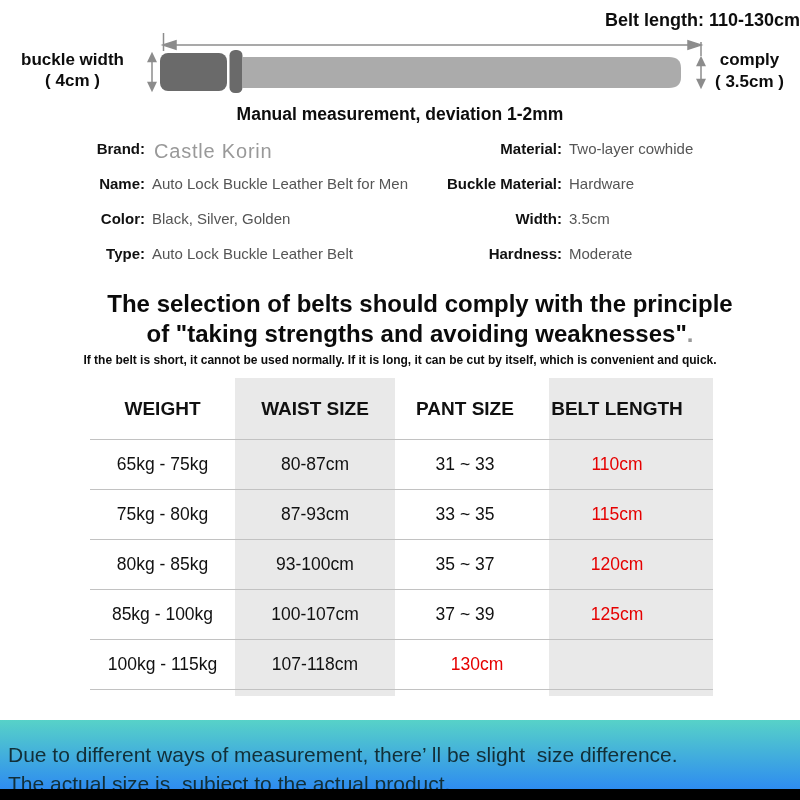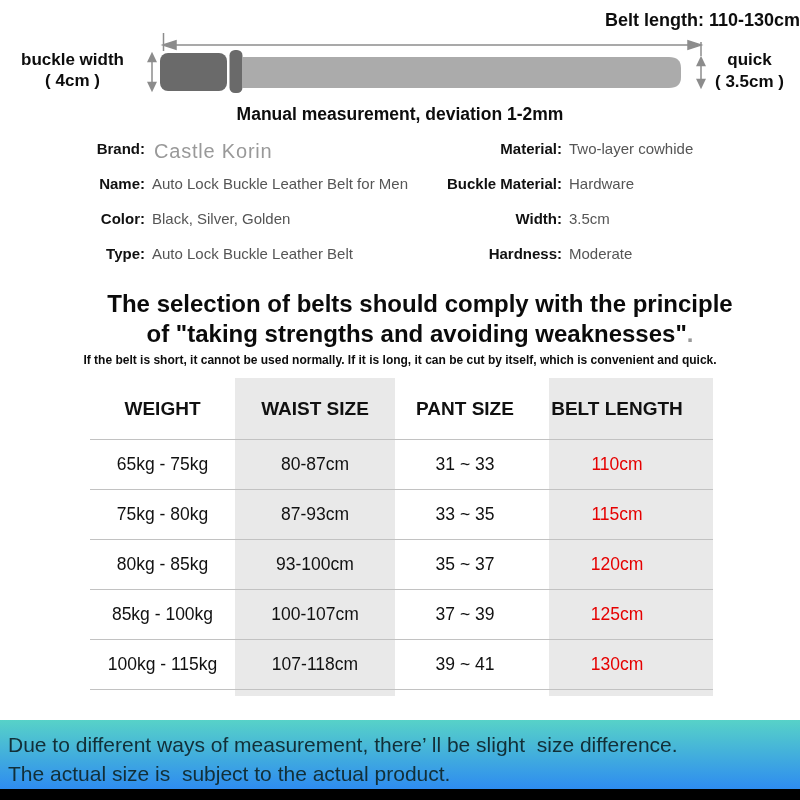--- a/index.html
+++ b/index.html
@@ -45,21 +45,21 @@
   .t-header-row,.t-row{display:flex;box-sizing:border-box;border-bottom:1px solid #c2c2c2;}
   .t-header-row{height:62px;font-weight:bold;font-size:19px;}
   .t-row{height:50px;font-size:17.5px;}
   .cell{display:flex;align-items:center;justify-content:center;box-sizing:border-box;}
   .c0{width:145px;} .c1{width:160px;} .c2{width:140px;} .c3{width:164px;}
   .t-row .c3{color:#e60000;}
 
   
   .banner{position:absolute;left:0;top:720px;width:800px;height:69px;
           background:linear-gradient(180deg,#57d2c8 0%,#2e8cf0 100%);
-          color:#122f38;font-size:21px;line-height:29px;padding-top:10px;
+          color:#122f38;font-size:21px;line-height:29px;padding-top:20px;
           box-sizing:border-box;}
   .banner div{padding-left:8px;white-space:pre;}
   .black-bar{position:absolute;left:0;top:789px;width:800px;height:11px;background:#000;}
 </style>
 </head>
 <body>
 
 <div class="page">
 
   <div class="top-title">Belt length: 110-130cm</div>
@@ -86,21 +86,21 @@
     <rect x="229.5" y="20" width="13" height="43" rx="5.5" fill="#6a6a6a"></rect>
     <path d="M242 27 H669 Q681 27 681 38 V47 Q681 58 669 58 H242 Z" fill="#ababab"></path>
   </svg>
 
   <div class="dim-label dim-left">
     <div>buckle width</div>
     <div>( 4cm )</div>
   </div>
 
   <div class="dim-label dim-right">
-    <div>quick</div>
+    <div>comply</div>
     <div>( 3.5cm )</div>
   </div>
 
   <div class="manual-note">Manual measurement, deviation 1-2mm</div>
 
   <div class="specs">
     <div class="spec-col left">
       <div class="spec-row">
         <span class="spec-label">Brand:</span>
         <span class="spec-value brand-logo">Castle Korin</span>
@@ -175,21 +175,20 @@
       </div>
       <div class="t-row">
         <div class="cell c0">85kg - 100kg</div>
         <div class="cell c1">100-107cm</div>
         <div class="cell c2">37 ~ 39</div>
         <div class="cell c3">125cm</div>
       </div>
       <div class="t-row">
         <div class="cell c0">100kg - 115kg</div>
         <div class="cell c1">107-118cm</div>
-        <div class="cell c2">39 ~ 41</div>
         <div class="cell c3">130cm</div>
       </div>
     </div>
   </div>
 
   <div class="banner">
     <div>Due to different ways of measurement, there’ ll be slight  size difference.</div>
     <div>The actual size is  subject to the actual product.</div>
   </div>
   <div class="black-bar"></div>

